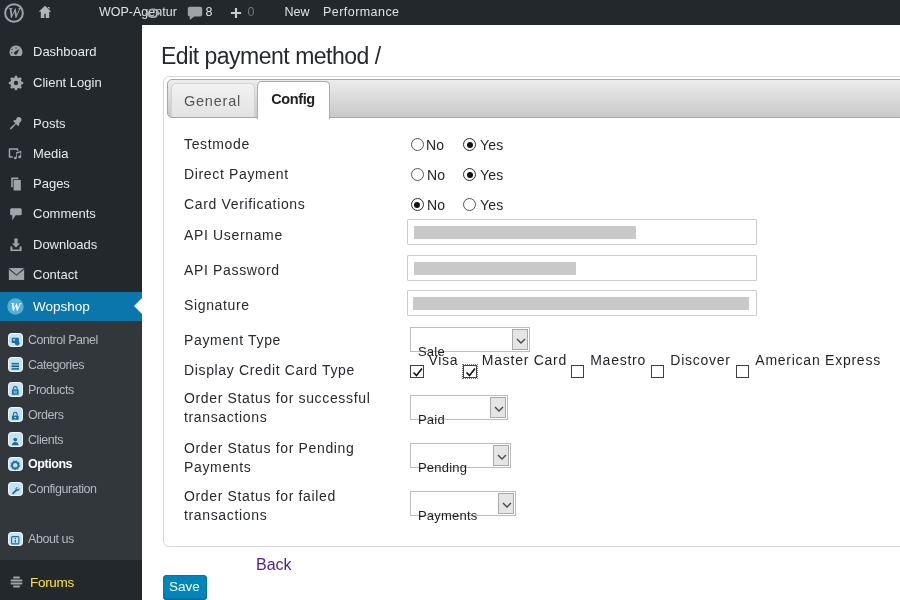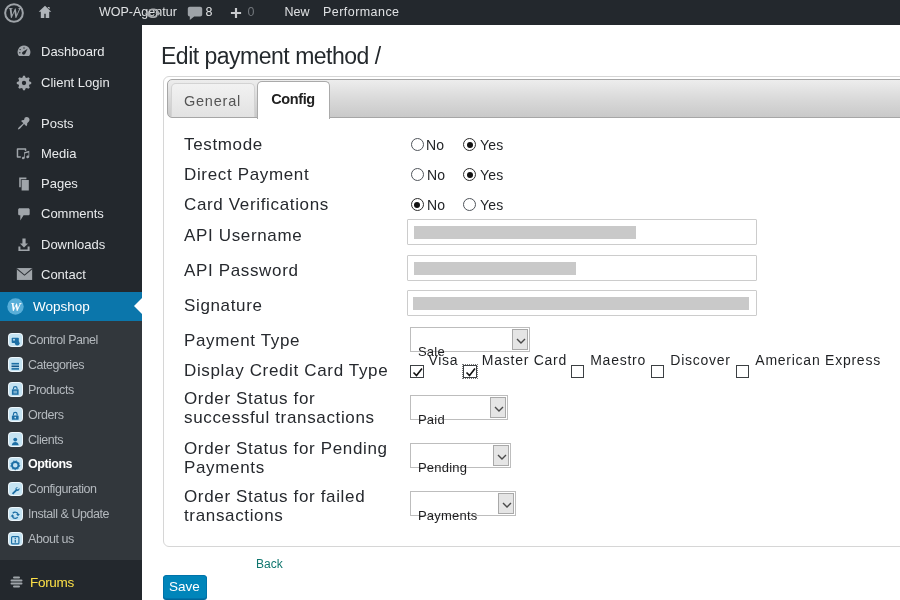--- a/index.html
+++ b/index.html
@@ -6,21 +6,21 @@
 html,body { width:900px; height:600px; overflow:hidden; }
 body { position:relative; background:#fff; font-family:"Liberation Sans",sans-serif; }
 
 
 #abar { position:absolute; left:0; top:0; width:900px; height:25px; background:#23282d; color:#eee; font-size:12.5px; }
 #abar .t { position:absolute; top:0; line-height:25px; color:#dfe1e3; white-space:nowrap;margin-left:40px; }
 #abar svg { position:absolute; }
 
 
 #sbar { position:absolute; left:0; top:25px; width:142px; height:575px; background:#23282d; }
-.mi { position:absolute; left:0; width:142px; height:30px;margin-left:8px; }
+.mi { position:absolute; left:0; width:142px; height:30px; }
 .mi svg { position:absolute; left:7.5px; top:7px; }
 .mi .tx { position:absolute; left:33px; line-height:30px; font-size:13px; color:#e8eaec; white-space:nowrap; }
 #wop { position:absolute; left:0; top:266.5px; width:142px; height:29px; background:#0b76ab; }
 #wop .tx { position:absolute; left:33px; line-height:29px; font-size:13.5px; color:#fff; }
 #wop .arrow { position:absolute; right:0; top:6.5px; width:0; height:0; border:8px solid transparent; border-right:8px solid #fff; border-left:none; }
 #subm { position:absolute; left:0; top:295.5px; width:142px; height:239.5px; background:#32373c; }
 .si { position:absolute; left:0; width:142px; height:24px; }
 .si .ic { position:absolute; left:9px; top:5.5px; width:12.5px; height:12.5px; border-radius:3px; background:#c5e3f2; box-shadow:0 0 0 1px #eef7fc; }
 .si .tx { position:absolute; left:28px; line-height:24px; font-size:12.5px; letter-spacing:-0.45px; color:#b4b9be; white-space:nowrap; }
 .si.cur .tx { color:#fff; font-weight:bold; }
@@ -28,41 +28,41 @@
 #forums .tx { position:absolute; left:30px; line-height:24px; font-size:13.5px; letter-spacing:-0.3px; color:#fde047; }
 
 
 #h1 { position:absolute; left:161px; top:43px; font-size:23px; letter-spacing:-0.5px; color:#24292d; font-weight:400; }
 #widget { position:absolute; left:162.5px; top:76px; width:760px; height:471px; border:1px solid #d6d6d6; border-radius:6px; background:#fff; }
 #thead { position:absolute; left:3px; top:2px; width:752px; height:39px; background:linear-gradient(#ededed,#d8d8d8 55%,#c9c9c9); border:1px solid #a6a6a6; border-radius:5px; }
 .tab { position:absolute; top:auto; bottom:0; height:34px; border:1px solid #d3d3d3; border-bottom:none; border-radius:5px 5px 0 0; font-size:14.5px; color:#555; text-align:center; }
 #tab1 { left:3px; width:84px; letter-spacing:0.8px; background:linear-gradient(#f2f2f2,#e2e2e2); line-height:34px; }
 #tab2 { left:89px; width:73px; letter-spacing:-0.4px; height:38px; bottom:-2px; background:#fff; border-color:#aaa; color:#212121; font-weight:bold; line-height:35px; }
 
-.lbl { position:absolute; left:184px; font-size:17px; line-height:19px; color:#26292e; letter-spacing:0.65px; }
+.lbl { position:absolute; left:184px; font-size:14px; line-height:19px; color:#26292e; letter-spacing:0.65px; }
 .vt { position:absolute; font-size:14px; line-height:18px; color:#1f2124; letter-spacing:0.2px; }
 
 .rd { position:absolute; width:13px; height:13px; border:1px solid #50555b; border-radius:50%; background:#fff; }
 .rd.on { border-color:#2c2c2c; }
 .rd.on::after { content:""; position:absolute; left:2.5px; top:2.5px; width:6px; height:6px; border-radius:50%; background:#111; }
 
 .inp { position:absolute; left:407px; width:350px; height:26px; border:1px solid #ccc; border-radius:1px; background:#fff; }
 .blob { position:absolute; background:#c9c9c9; height:13px; }
 
 .sel { position:absolute; left:410px; height:25px; border:1px solid #bdbdbd; background:#fff; }
 .sel .st { position:absolute; left:7px; top:12px; line-height:23px; font-size:13px; color:#1d1d1f; letter-spacing:0.2px; }
 .sel .btn { position:absolute; right:1px; top:1px; bottom:1px; width:16px; background:#e5e5e5; border:1px solid #a9a9a9; }
 .sel .btn svg { position:absolute; left:3px; top:8px; }
 
 .cb { position:absolute; width:13.5px; height:13.5px; border:1px solid #3c4043; background:#fff; top:364.5px; }
 .cb svg { position:absolute; left:0.5px; top:1px; }
 .cbl { position:absolute; top:352px; font-size:14px; line-height:16px; color:#1f2124; letter-spacing:0.75px; }
 
 #save { position:absolute; left:162.5px; top:575px; width:44px; height:24px; background:#0085ba; border:1px solid #0073aa; border-radius:3px; color:#fff; font-size:13.5px; text-align:center; line-height:22px; box-shadow:0 1px 0 #006799; }
-#back { position:absolute; left:256px; top:557px; font-size:12px; line-height:15px; color:#0f766e; }
+#back { position:absolute; left:256px; top:557px; font-size:16px; line-height:15px; color:#4c1d95; }
 </style>
 </head>
 <body>
 
 <div id="abar">
   <svg style="left:3.5px;top:3px" width="20" height="20" viewBox="0 0 19 19">
     <circle cx="9.5" cy="9.5" r="8.4" fill="none" stroke="#9ea3a8" stroke-width="1.9"></circle>
     <text x="9.5" y="14" font-family="Liberation Serif,serif" font-size="13.5" font-style="italic" font-weight="bold" fill="#9ea3a8" text-anchor="middle">W</text>
   </svg>
   <svg style="left:38px;top:5px" width="14" height="14" viewBox="0 0 20 20">
@@ -197,26 +197,20 @@
             <circle cx="6.5" cy="6.5" r="3.4" fill="none" stroke="#1d6fa5" stroke-width="2"></circle>
             <circle cx="6.5" cy="6.5" r="4.6" fill="none" stroke="#1d6fa5" stroke-width="1" stroke-dasharray="1.5 1.6"></circle>
           </svg></span>
         <span class="tx">Options</span>
       </div>
     <div class="si" style="top:156.8px">
         <span class="ic"><svg width="12.5" height="12.5" viewBox="0 0 13 13">
             <path d="M9.8 3.2a2.3 2.3 0 0 0-3.1 2.7L3 9.6 4.4 11l3.7-3.7a2.3 2.3 0 0 0 2.7-3.1L9.3 5.7l-1.2-.4-.4-1.2z" fill="#1d6fa5"></path>
           </svg></span>
         <span class="tx">Configuration</span>
-      </div>
-    <div class="si" style="top:181.9px">
-        <span class="ic"><svg width="12.5" height="12.5" viewBox="0 0 13 13">
-            <path d="M6.5 2.6a3.9 3.9 0 0 1 3.7 2.7h1.2l-2 2.3-2-2.3h1.3A2.4 2.4 0 0 0 4.5 5L3.4 3.8a3.9 3.9 0 0 1 3.1-1.2zm0 7.8a3.9 3.9 0 0 1-3.7-2.7H1.6l2-2.3 2 2.3H4.3a2.4 2.4 0 0 0 4.2.3l1.1 1.2a3.9 3.9 0 0 1-3.1 1.2z" fill="#1d6fa5"></path>
-          </svg></span>
-        <span class="tx">Install &amp; Update</span>
       </div>
     <div class="si" style="top:206.6px">
         <span class="ic"><svg width="12.5" height="12.5" viewBox="0 0 13 13">
             <rect x="2.7" y="2.7" width="7.6" height="7.6" rx="1" fill="none" stroke="#1d6fa5" stroke-width="1.2"></rect>
             <rect x="5.9" y="4" width="1.3" height="1.3" fill="#1d6fa5"></rect>
             <rect x="5.9" y="6" width="1.3" height="3" fill="#1d6fa5"></rect>
           </svg></span>
         <span class="tx">About us</span>
       </div>
   </div>

